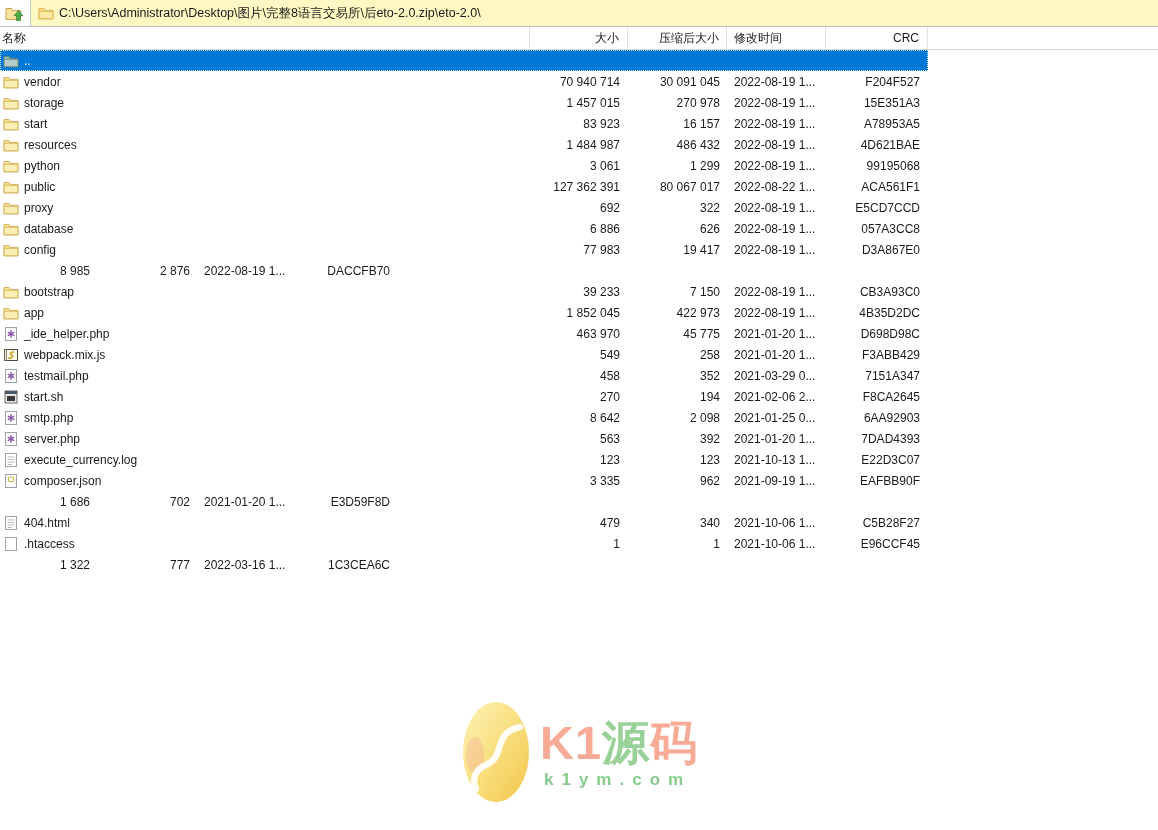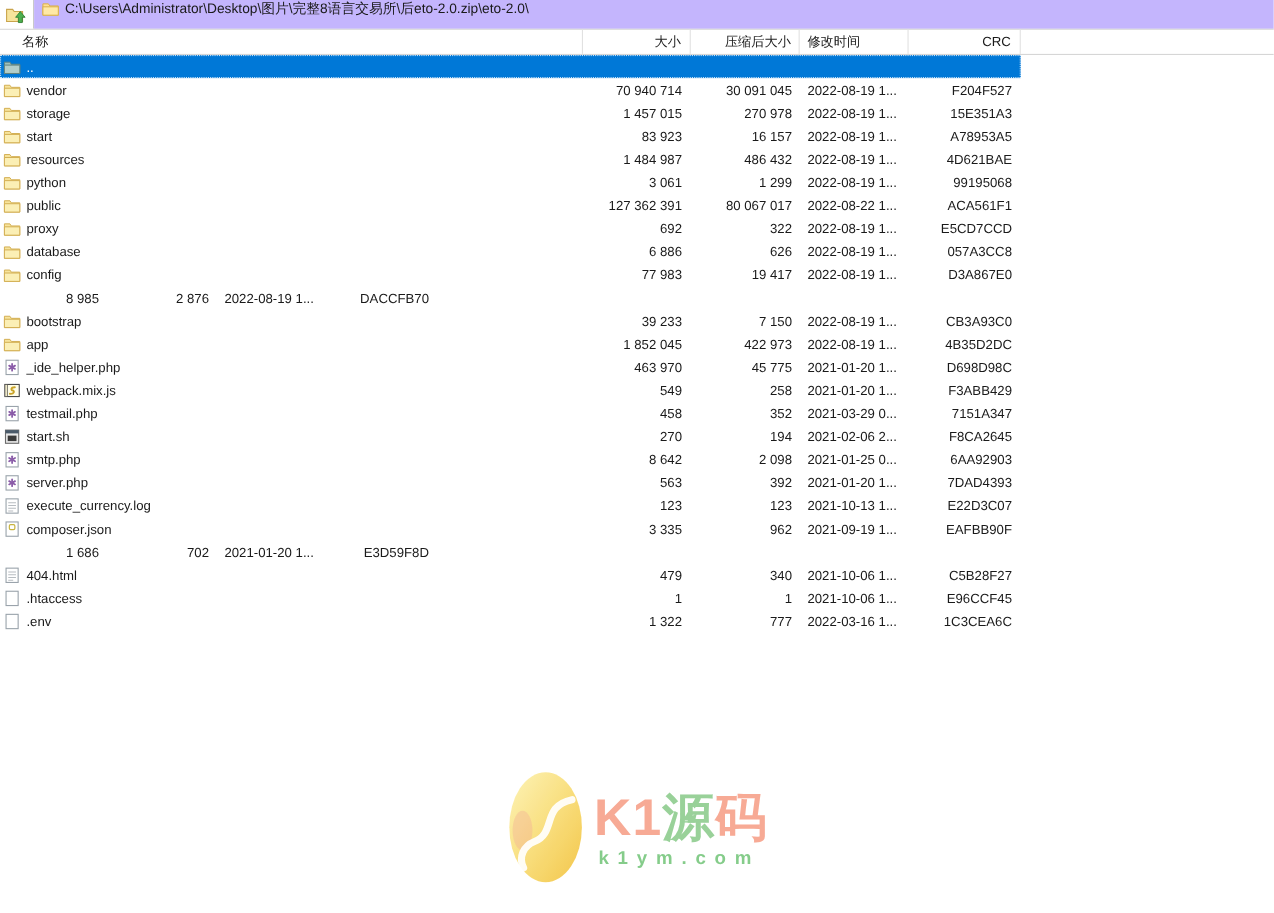--- a/index.html
+++ b/index.html
@@ -2,27 +2,27 @@
 <html style="--selection-blue: #0078D7; --folder-yellow: #F7E49C; --wm-salmon: #F7A48E; --wm-green: #92CE92; --wm-domain-green: #7CC982; --wm-egg-gold: #F6CB4A;"><head>
 <meta charset="utf-8">
 <style>
   * { box-sizing: border-box; margin: 0; padding: 0; }
   html, body { width: 1158px; height: 830px; background: #fff; overflow: hidden; }
   body { font-family: "Liberation Sans", sans-serif; font-size: 12px; color: #1a1a1a; position: relative; }
 
   
   .toolbar { display: flex; align-items: stretch; height: 27px; border-bottom: 1px solid #bdbdbd; background: #fff; }
   .up-btn { width: 31px; display: flex; align-items: center; justify-content: center; background: #fff; border: none; border-right: 1px solid #c9c9c9; cursor: pointer; }
-  .addr { flex: 1; display: flex; gap: 5px; padding-left: 7px; background: #c4b5fd; }
+  .addr { flex: 1; display: flex; align-items: center; gap: 5px; padding-left: 7px; background: #fef9c3; }
   .addr .path { font-size: 12.5px; white-space: nowrap; }
 
   
   .thead { display: flex; height: 23px; border-bottom: 1px solid #d6d6d6; background: #fff; align-items: stretch; }
   .th { display: flex; align-items: center; border-right: 1px solid #e1e1e1; font-size: 12px; color: #1a1a1a; cursor: default; }
-  .c-name    { width: 530px; padding-left: 20px; }
+  .c-name    { width: 530px; padding-left: 2px; }
   .c-size    { width: 98px;  justify-content: flex-end; text-align: center; padding-right: 8px; }
   .c-packed  { width: 99px;  justify-content: flex-end; text-align: right; padding-right: 7px; }
   .c-modified{ width: 99px;  padding-left: 7px; }
   .c-crc     { width: 102px; justify-content: flex-end; text-align: center; padding-right: 8px; }
 
   
   .list { width: 928px; }
   .row { display: flex; align-items: center; height: 21px; width: 928px; }
   .row .cell { white-space: nowrap; overflow: hidden; }
   .row .c-name { display: flex; align-items: center; gap: 5px; padding-left: 3px; }
@@ -460,28 +460,20 @@
         </span>
       <span class="c-name-label">.htaccess</span>
     </div>
     <div class="cell c-size">1</div>
     <div class="cell c-packed">1</div>
     <div class="cell c-modified">2021-10-06 1...</div>
     <div class="cell c-crc">E96CCF45</div>
   </div>
 
   <div class="row">
-    <div class="cell c-name">
-      <span class="icon">
-          <svg width="16" height="16" viewBox="0 0 16 16">
-  <rect x="2.5" y="1.5" width="11" height="13" fill="#fff" stroke="#9aa3ab" stroke-width="1"></rect>
-          </svg>
-        </span>
-      <span class="c-name-label">.env</span>
-    </div>
     <div class="cell c-size">1 322</div>
     <div class="cell c-packed">777</div>
     <div class="cell c-modified">2022-03-16 1...</div>
     <div class="cell c-crc">1C3CEA6C</div>
   </div>
 </div>
 
 <div class="watermark">
   <span>
     <svg width="68" height="102" viewBox="0 0 68 102">

